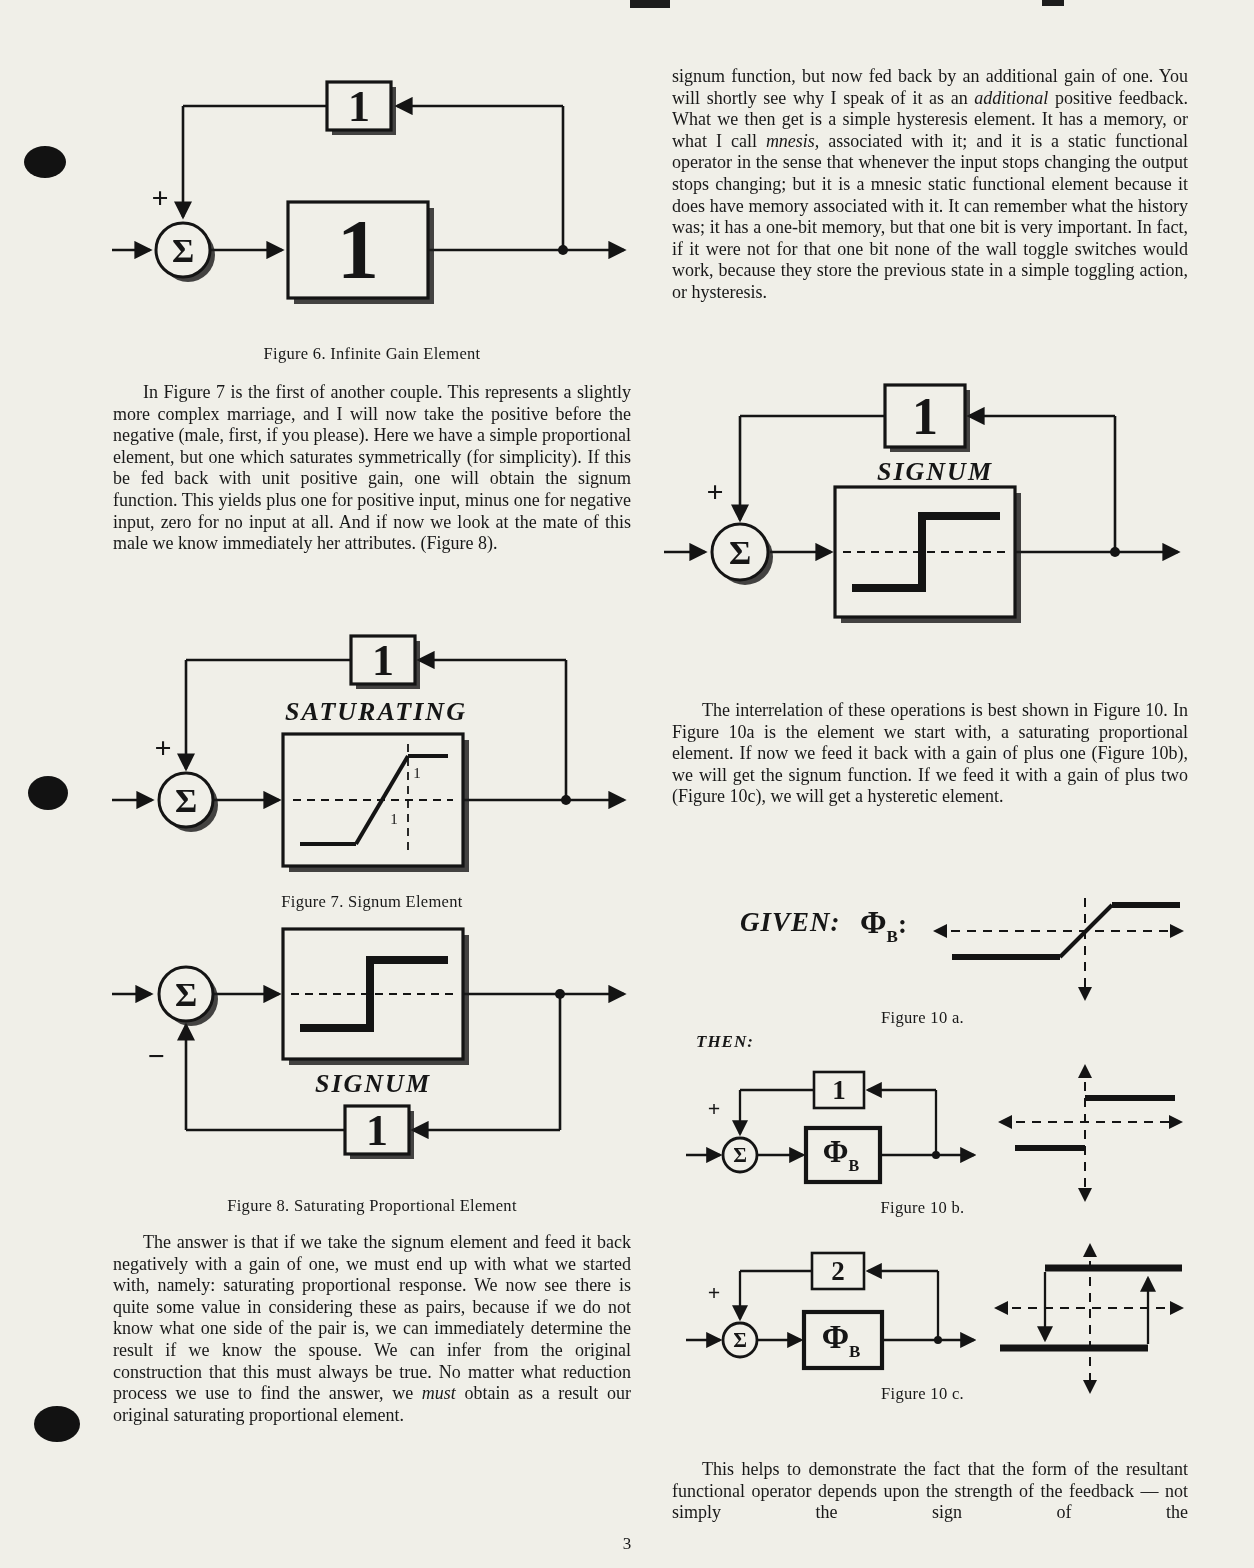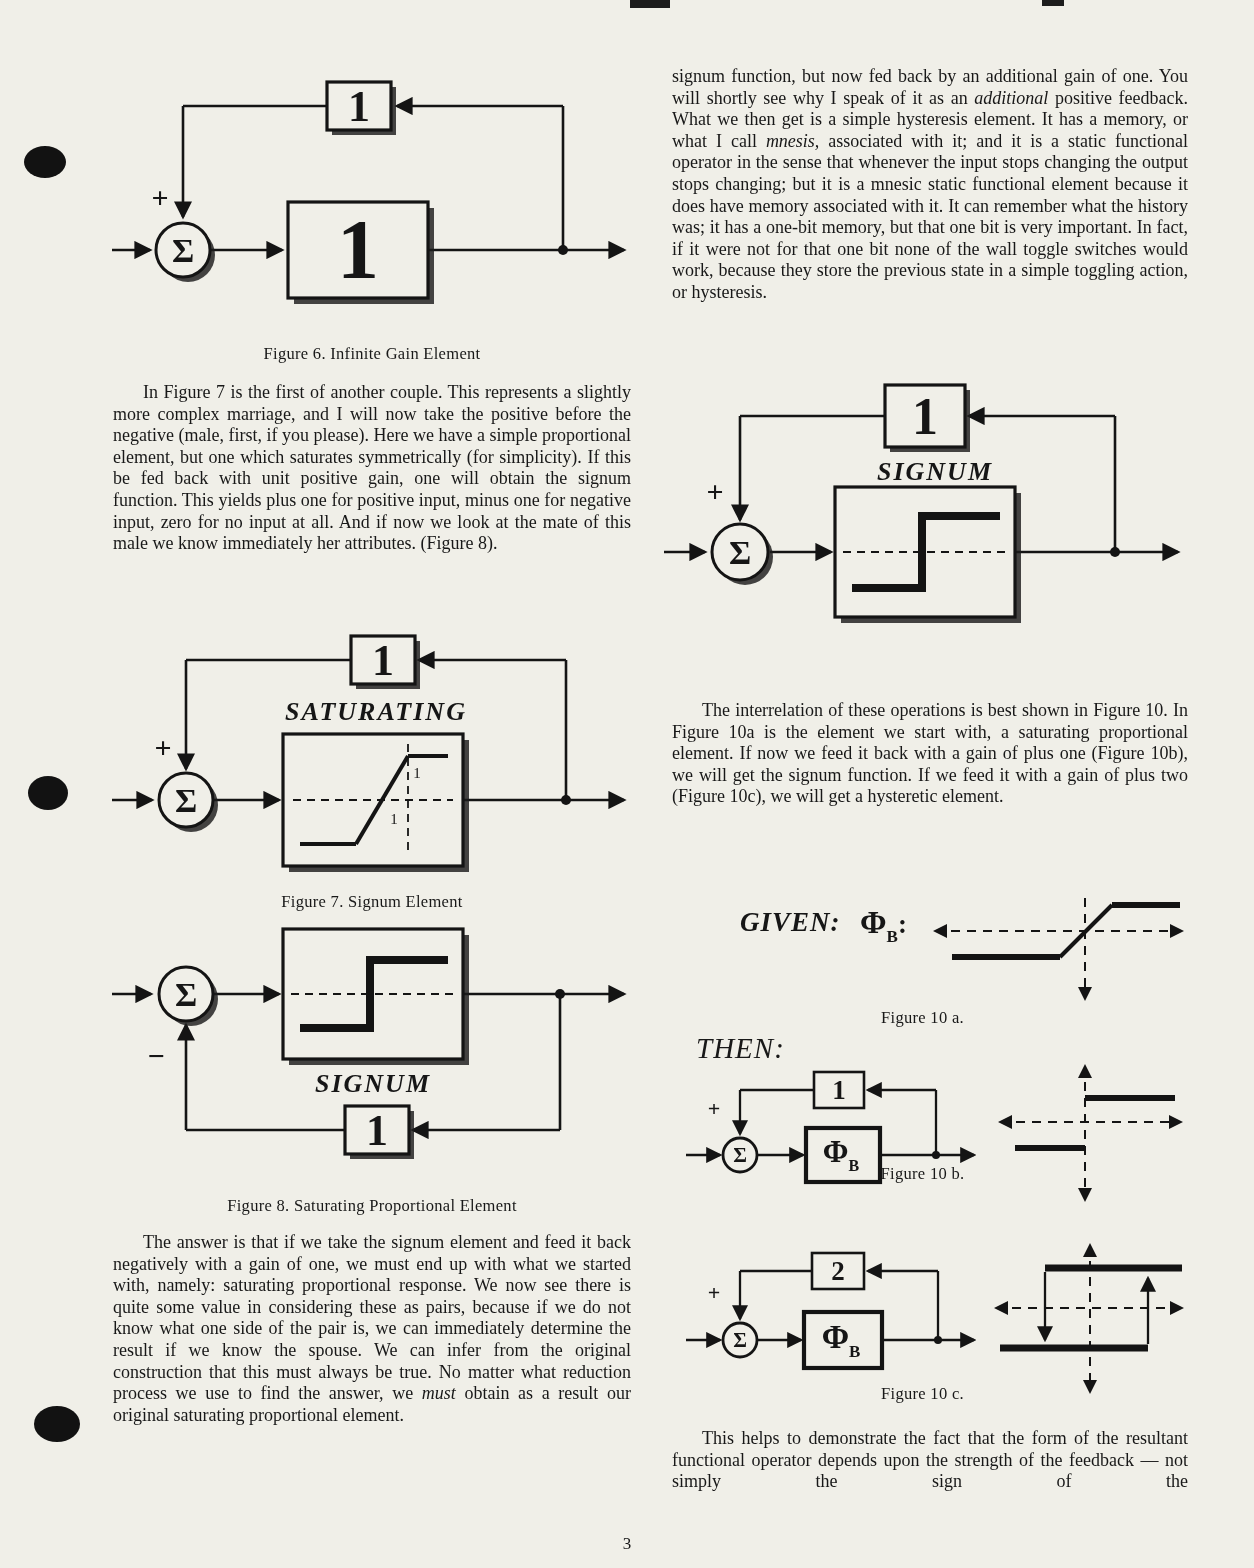--- a/index.html
+++ b/index.html
@@ -3,25 +3,25 @@
 <meta charset="utf-8">
 <style>
   html,body{margin:0;padding:0;background:#8a8a85;}
   #page{
     position:relative;width:1254px;height:1568px;margin:0 auto;
     background:#f0efe8;overflow:hidden;
     font-family:"Liberation Serif",serif;color:#181818;
   }
   .para{position:absolute;font-size:18px;line-height:21.6px;text-align:justify;}
   .indent{text-indent:30px;}
-  .last-just{text-align-last:justify;}
+  .last-just{text-align-last:justify;margin-top:31px;}
   .caption{position:absolute;font-size:16.5px;text-align:center;letter-spacing:.3px;}
   .fig{position:absolute;}
   .it{font-style:italic;}
-  .hlabel{position:absolute;font-style:italic;font-weight:normal;font-size:29px;letter-spacing:1px;}
+  .hlabel{position:absolute;font-style:italic;font-weight:bold;font-size:17px;letter-spacing:1px;}
   .pagenum{position:absolute;left:0;width:1254px;text-align:center;font-size:17px;}
   .hole{position:absolute;background:#121212;border-radius:50%;}
   .mark{position:absolute;background:#1d1d1d;}
   svg{display:block;}
   svg text{font-family:"Liberation Serif",serif;fill:#161616;}
   .wire{stroke:#141414;stroke-width:2.6;fill:none;}
   .wire-thin{stroke:#141414;stroke-width:2.3;fill:none;}
   .dot{fill:#141414;stroke:none;}
   .shadow{fill:#1c1c1c;opacity:.82;stroke:none;}
   .node{fill:#f0efe8;stroke:#141414;stroke-width:3;}
@@ -261,21 +261,21 @@
         <text class="sm1" x="161" y="41">1</text>
       </g>
       <g>
         <line class="axis" x1="322" y1="64" x2="503" y2="64" marker-start="url(#ar)" marker-end="url(#ar)"></line>
         <line class="axis" x1="407" y1="8" x2="407" y2="142" marker-start="url(#ar)" marker-end="url(#ar)"></line>
         <line class="thick6" x1="407" y1="40" x2="497" y2="40"></line>
         <line class="thick6" x1="337" y1="90" x2="407" y2="90"></line>
       </g>
     </svg>
   </div>
-  <div class="caption" style="left:660px;top:1164px;width:525px">Figure 10 b.</div>
+  <div class="caption" style="left:660px;top:1198px;width:525px">Figure 10 b.</div>
 
   <div class="fig" style="left:678px;top:1240px">
     <svg viewBox="0 0 510 160" width="510" height="160">
       <g>
         <line class="wire-thin" x1="8" y1="100" x2="42" y2="100" marker-end="url(#ar)"></line>
         <line class="wire-thin" x1="79" y1="100" x2="123" y2="100" marker-end="url(#ar)"></line>
         <line class="wire-thin" x1="204" y1="100" x2="296" y2="100" marker-end="url(#ar)"></line>
         <line class="wire-thin" x1="260" y1="100" x2="260" y2="31"></line>
         <line class="wire-thin" x1="260" y1="31" x2="190" y2="31" marker-end="url(#ar)"></line>
         <line class="wire-thin" x1="134" y1="31" x2="62" y2="31"></line>

